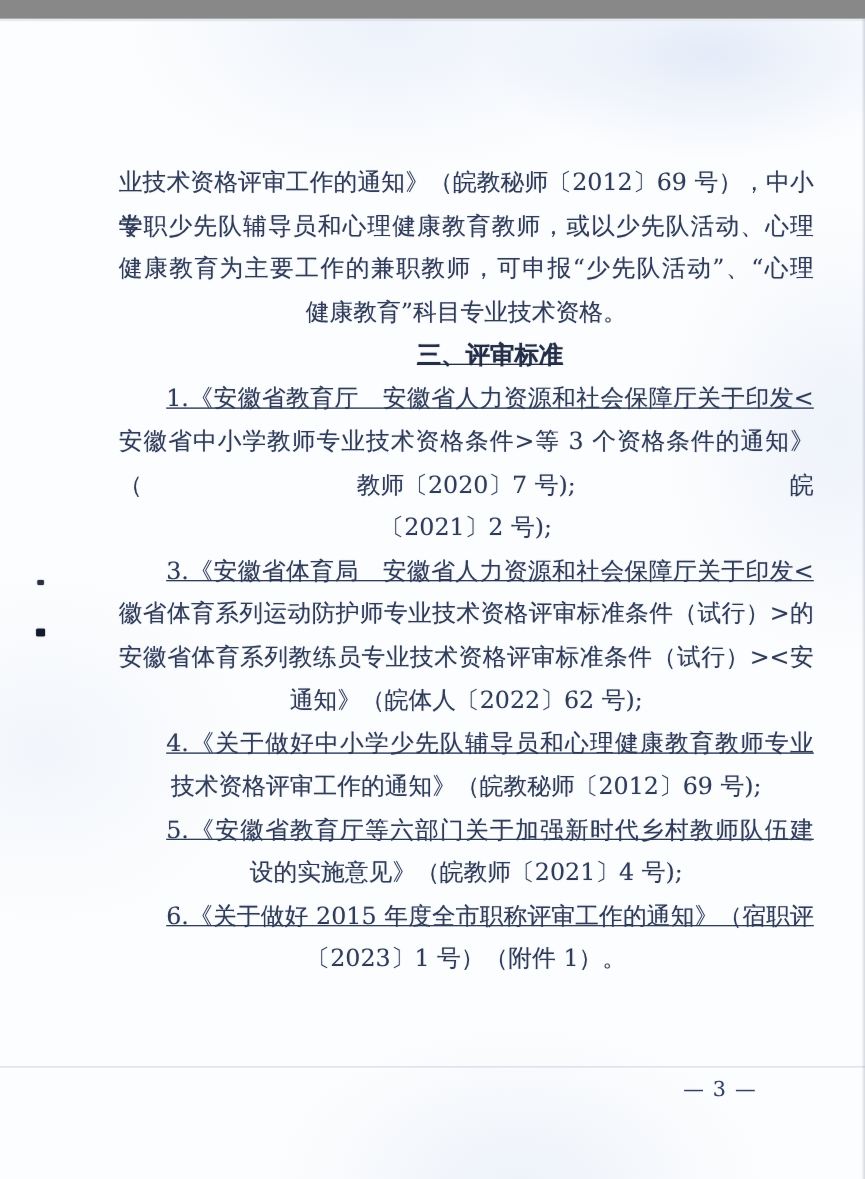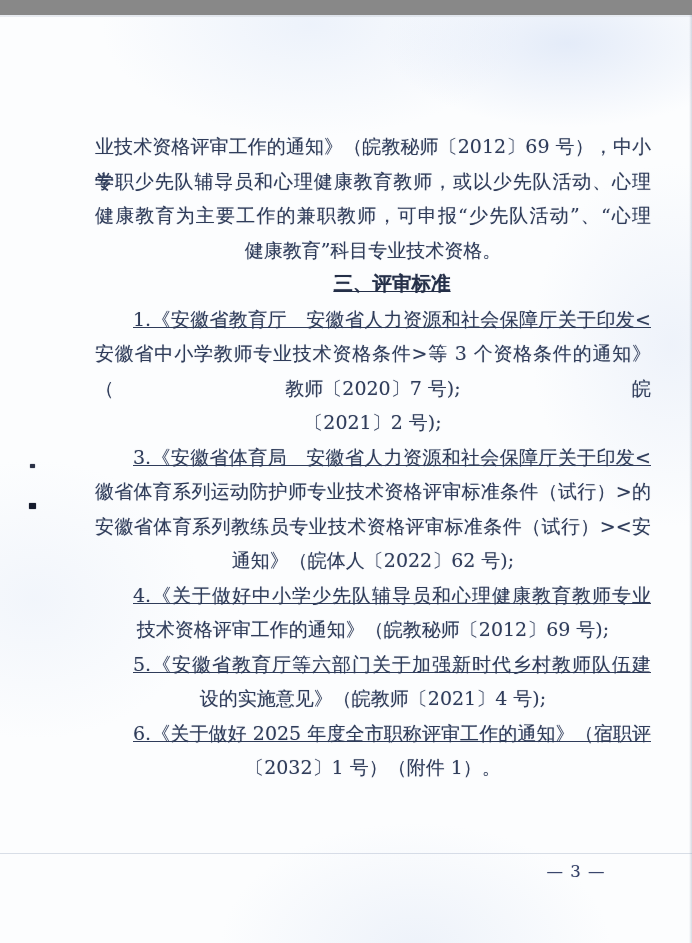--- a/index.html
+++ b/index.html
@@ -78,22 +78,22 @@
     <div class="ln just">徽省体育系列运动防护师专业技术资格评审标准条件（试行）&gt;的</div>
     <div class="ln just">安徽省体育系列教练员专业技术资格评审标准条件（试行）&gt;&lt;安</div>
     <div class="ln">通知》（皖体人〔2022〕62 号);</div>
 
     <div class="ln just indent">4.《关于做好中小学少先队辅导员和心理健康教育教师专业</div>
     <div class="ln">技术资格评审工作的通知》（皖教秘师〔2012〕69 号);</div>
 
     <div class="ln just indent">5.《安徽省教育厅等六部门关于加强新时代乡村教师队伍建</div>
     <div class="ln">设的实施意见》（皖教师〔2021〕4 号);</div>
 
-    <div class="ln just indent">6.《关于做好 2025 年度全市职称评审工作的通知》（宿职评</div>
-    <div class="ln">〔2032〕1 号）（附件 1）。</div>
+    <div class="ln just indent">6.《关于做好 2015 年度全市职称评审工作的通知》（宿职评</div>
+    <div class="ln">〔2023〕1 号）（附件 1）。</div>
   </div>
 
   <div class="pagenum">— 3 —</div>
 
   <div class="speck speck-1"></div>
   <div class="speck speck-2"></div>
   <div class="crease"></div>
   <div class="bottom-line"></div>
   <div class="bottom-bar"></div>
   <div class="corner-sliver"></div>

